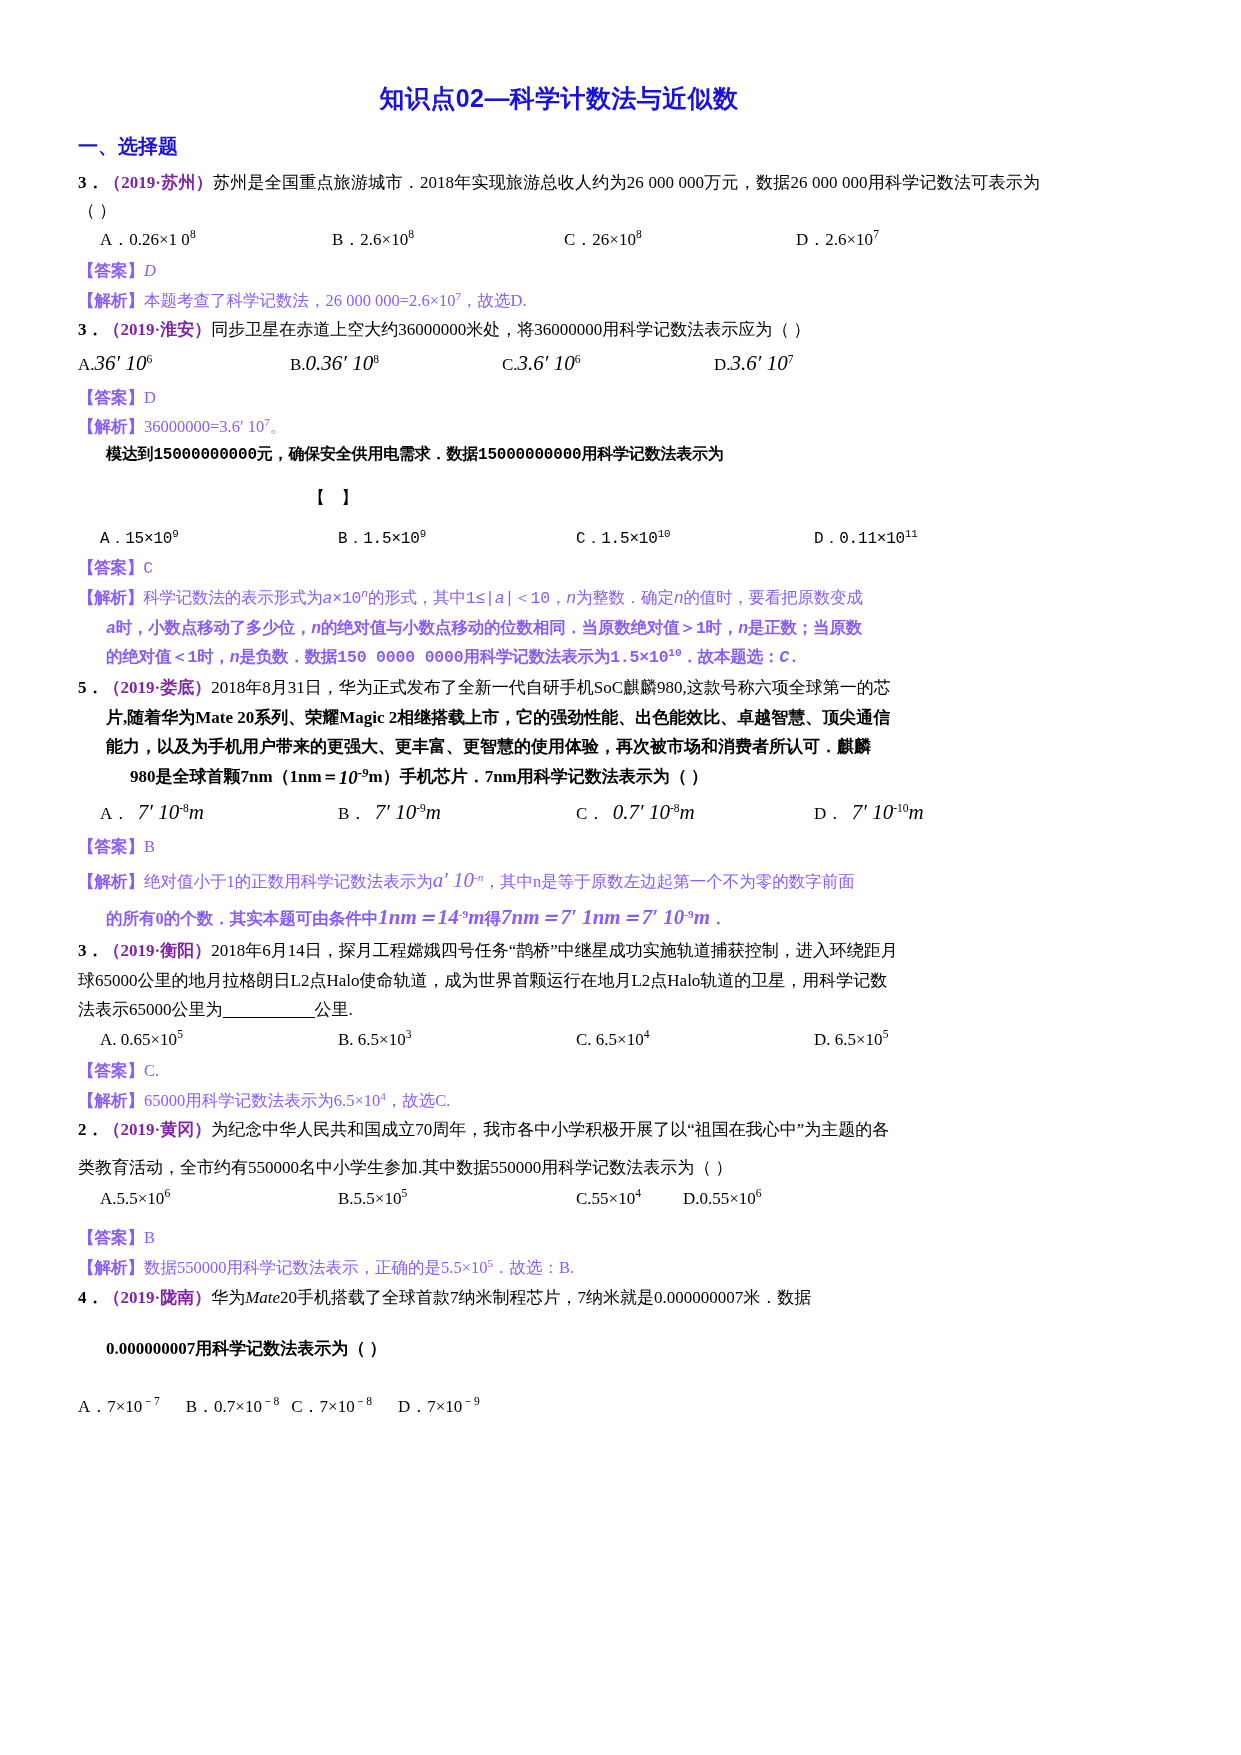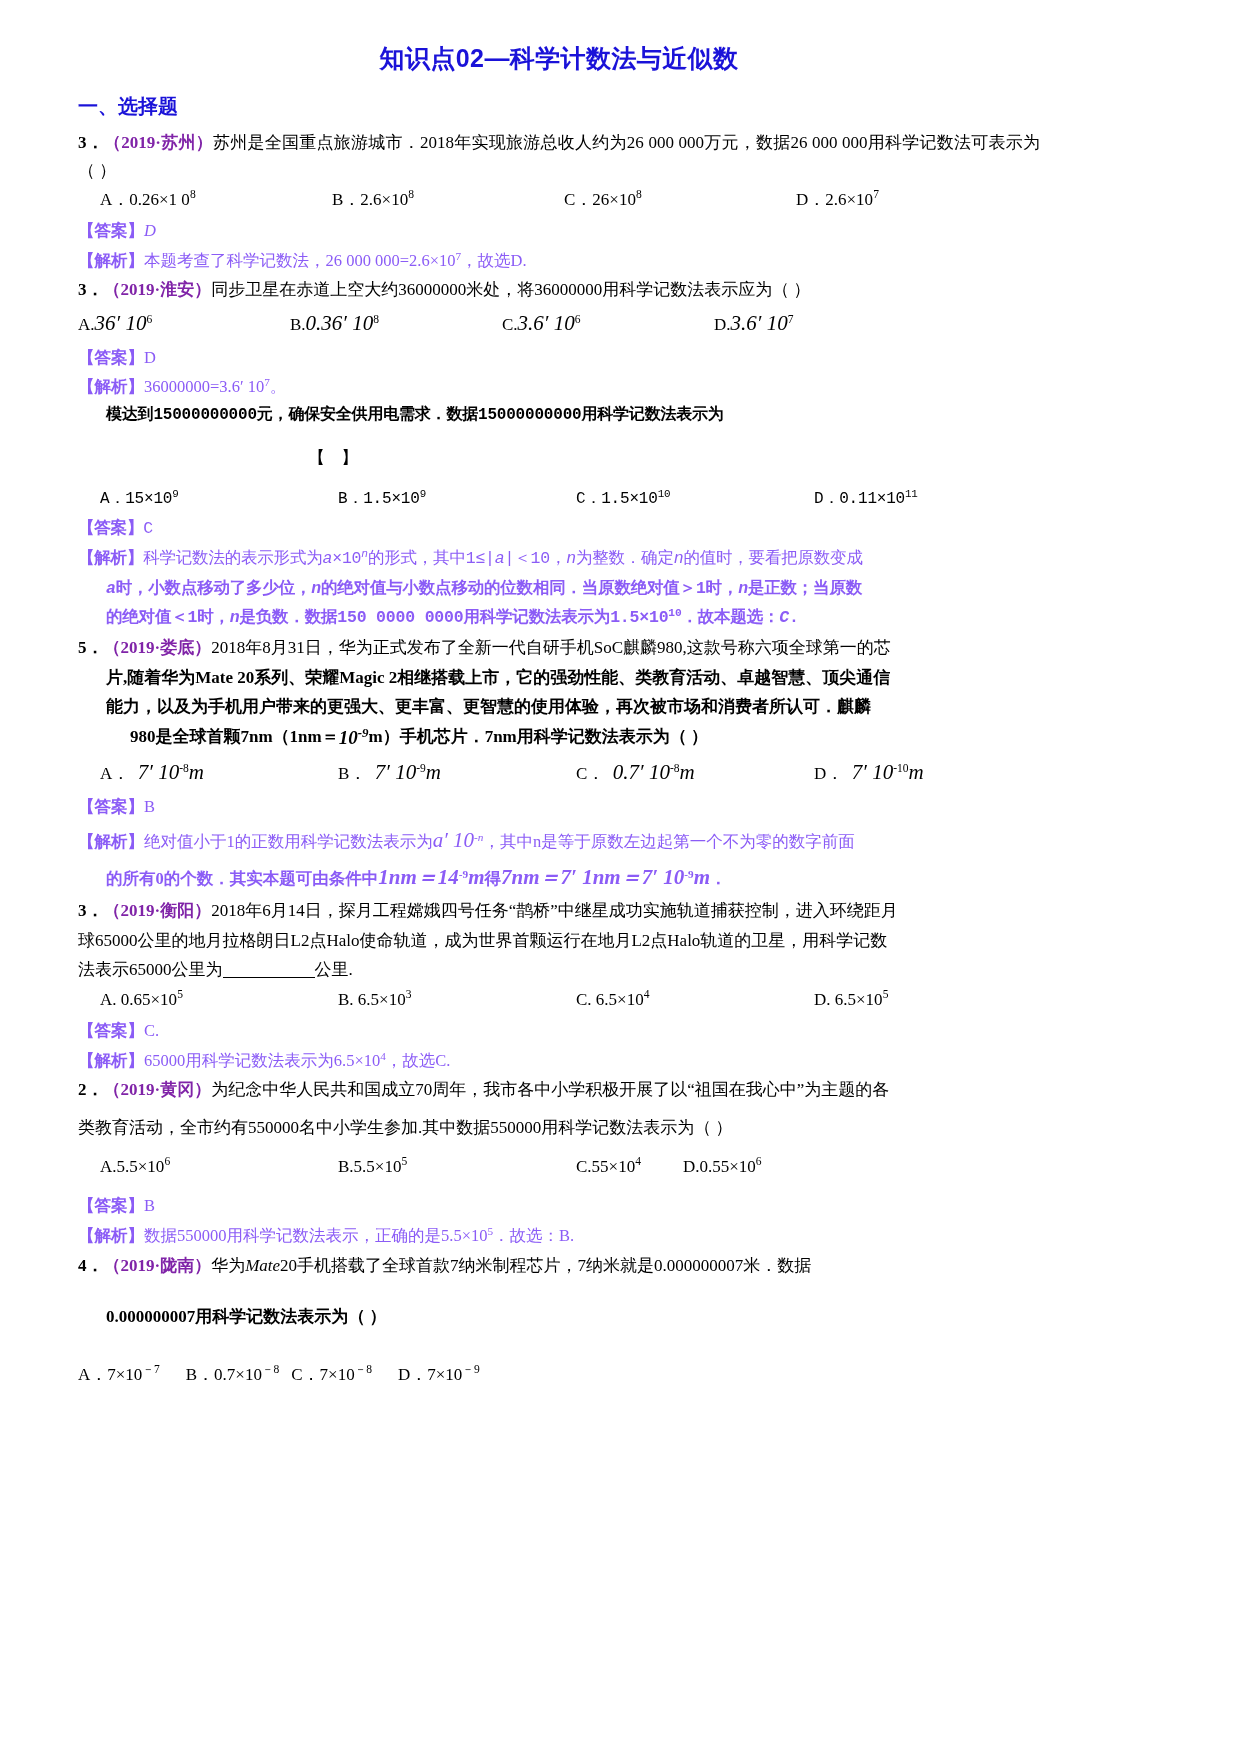--- a/index.html
+++ b/index.html
@@ -11,21 +11,21 @@
     width: 1241px;
     min-height: 1755px;
     font-family: "Liberation Serif", "DejaVu Serif", serif;
     color: #000000;
     -webkit-font-smoothing: antialiased;
   }
   .page {
     width: 1112px;
     min-height: 1755px;
     box-sizing: border-box;
-    padding: 28px 72px 40px 78px;
+    padding: 68px 72px 40px 78px;
     position: relative;
   }
 
   
   .doc-title {
     text-align: center;
     color: #1a12d8;
     font-weight: bold;
     font-size: 25px;
     letter-spacing: 0.4px;
@@ -169,21 +169,21 @@
     <p class="sol-line hang">
       <span>的绝对值＜1时，</span><span class="ital">n</span><span>是负数．数据150 0000 0000用科学记数法表示为1.5×10</span><sup>10</sup><span>．故本题选：</span><span class="ital">C</span><span>.</span>
     </p>
   </div>
 
   <div class="q-block">
     <p class="q-stem">
       <span class="q-num">5．</span><span class="src-tag">（2019·娄底）</span><span>2018年8月31日，华为正式发布了全新一代自研手机SoC麒麟980,这款号称六项全球第一的芯</span>
     </p>
     <p class="q-stem hang">
-      <span>片,随着华为Mate 20系列、荣耀Magic 2相继搭载上市，它的强劲性能、类教育活动、卓越智慧、顶尖通信</span>
+      <span>片,随着华为Mate 20系列、荣耀Magic 2相继搭载上市，它的强劲性能、出色能效比、卓越智慧、顶尖通信</span>
     </p>
     <p class="q-stem hang">
       <span>能力，以及为手机用户带来的更强大、更丰富、更智慧的使用体验，再次被市场和消费者所认可．麒麟</span>
     </p>
     <p class="q-stem hang" style="padding-left:52px;">
       <span>980是全球首颗7nm（1nm＝</span><span class="frac-exp"><span>10</span><sup>-9</sup></span><span>m）手机芯片．7nm用科学记数法表示为（    ）</span>
     </p>
     <div class="opts indent">
       <span class="opt w4b"><span>A．</span>&nbsp;&nbsp;<span class="big-m">7′ 10</span><sup>-8</sup><span class="big-m">m</span></span>
       <span class="opt w4b"><span>B．</span>&nbsp;&nbsp;<span class="big-m">7′ 10</span><sup>-9</sup><span class="big-m">m</span></span>
@@ -225,21 +225,21 @@
     </p>
   </div>
 
   <div class="q-block">
     <p class="q-stem">
       <span class="q-num">2．</span><span class="src-tag">（2019·黄冈）</span><span>为纪念中华人民共和国成立70周年，我市各中小学积极开展了以“祖国在我心中”为主题的各</span>
     </p>
     <p class="q-stem" style="margin-top:10px;">
       <span>类教育活动，全市约有550000名中小学生参加.其中数据550000用科学记数法表示为（    ）</span>
     </p>
-    <div class="opts indent" style="margin-top:12px;">
+    <div class="opts indent" style="margin-top:4px;">
       <span class="opt w4b"><span>A.</span><span>5.5×10</span><sup>6</sup></span>
       <span class="opt w4b"><span>B.</span><span>5.5×10</span><sup>5</sup></span>
       <span class="opt auto"><span>C.</span><span>55×10</span><sup>4</sup></span>
       <span class="opt"><span>D.</span><span>0.55×10</span><sup>6</sup></span>
     </div>
     <p class="ans-line" style="margin-top:10px;">
       <span class="tag-box">【答案】</span><span>B</span>
     </p>
     <p class="sol-line">
       <span class="tag-box">【解析】</span><span>数据550000用科学记数法表示，正确的是5.5×10</span><sup>5</sup><span>．故选：B.</span>

